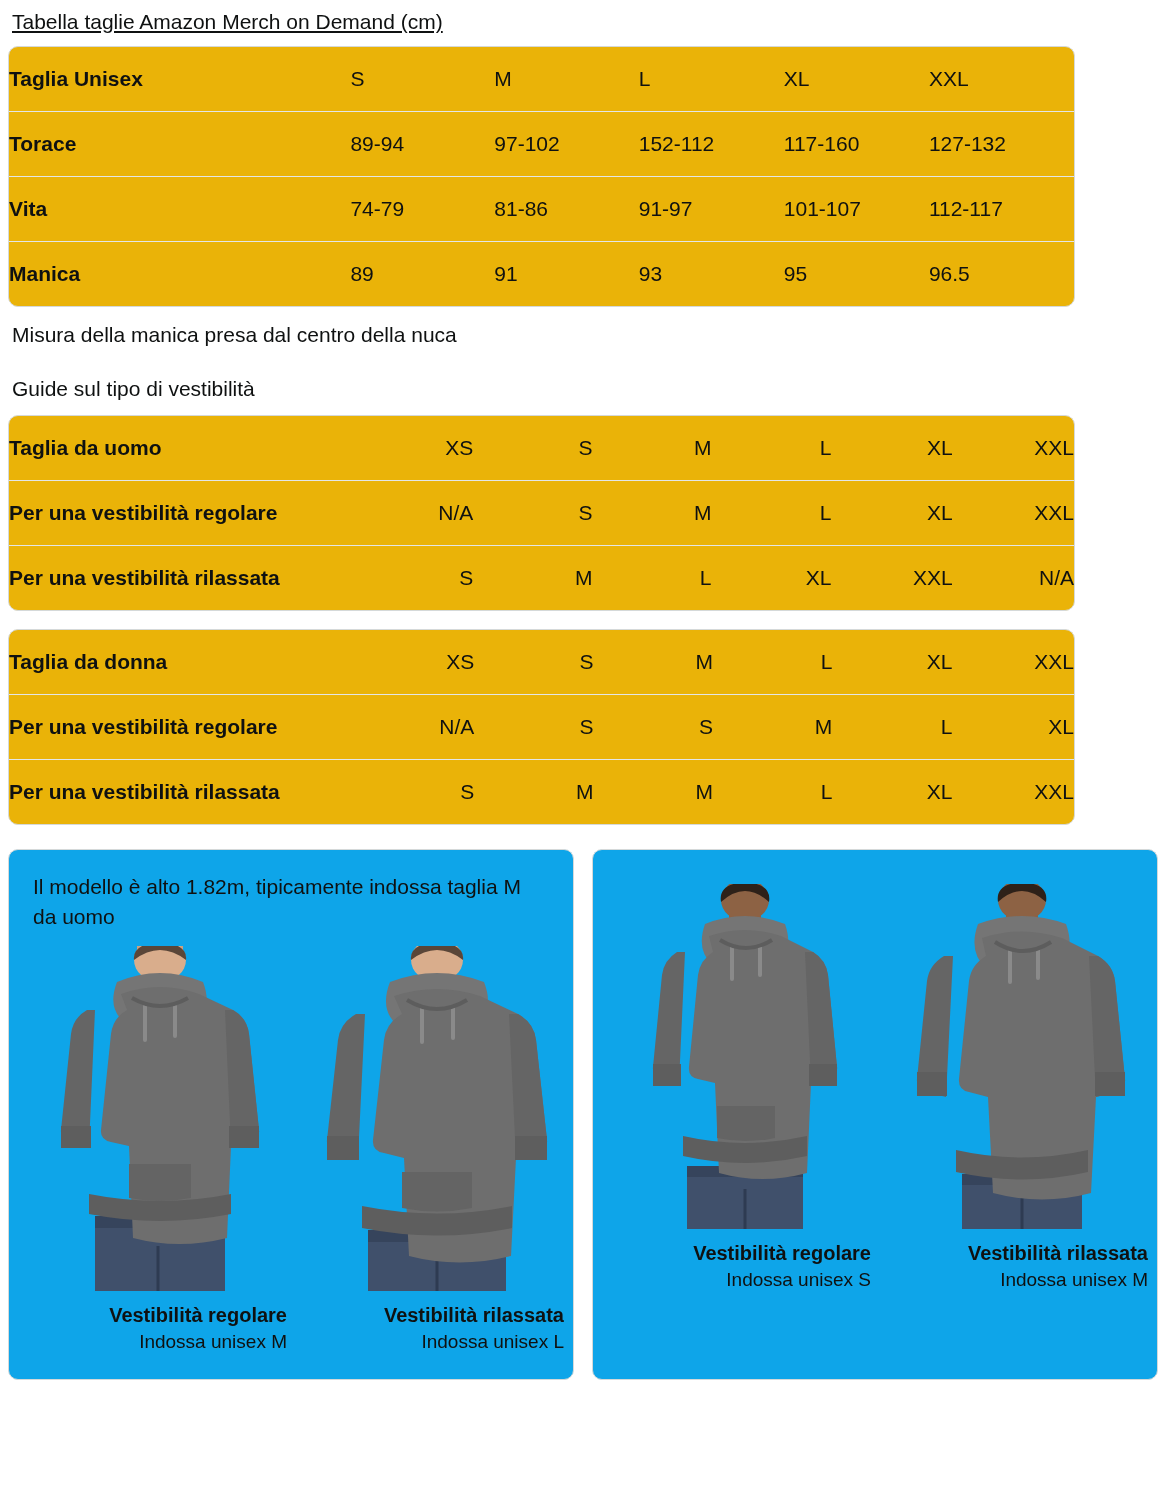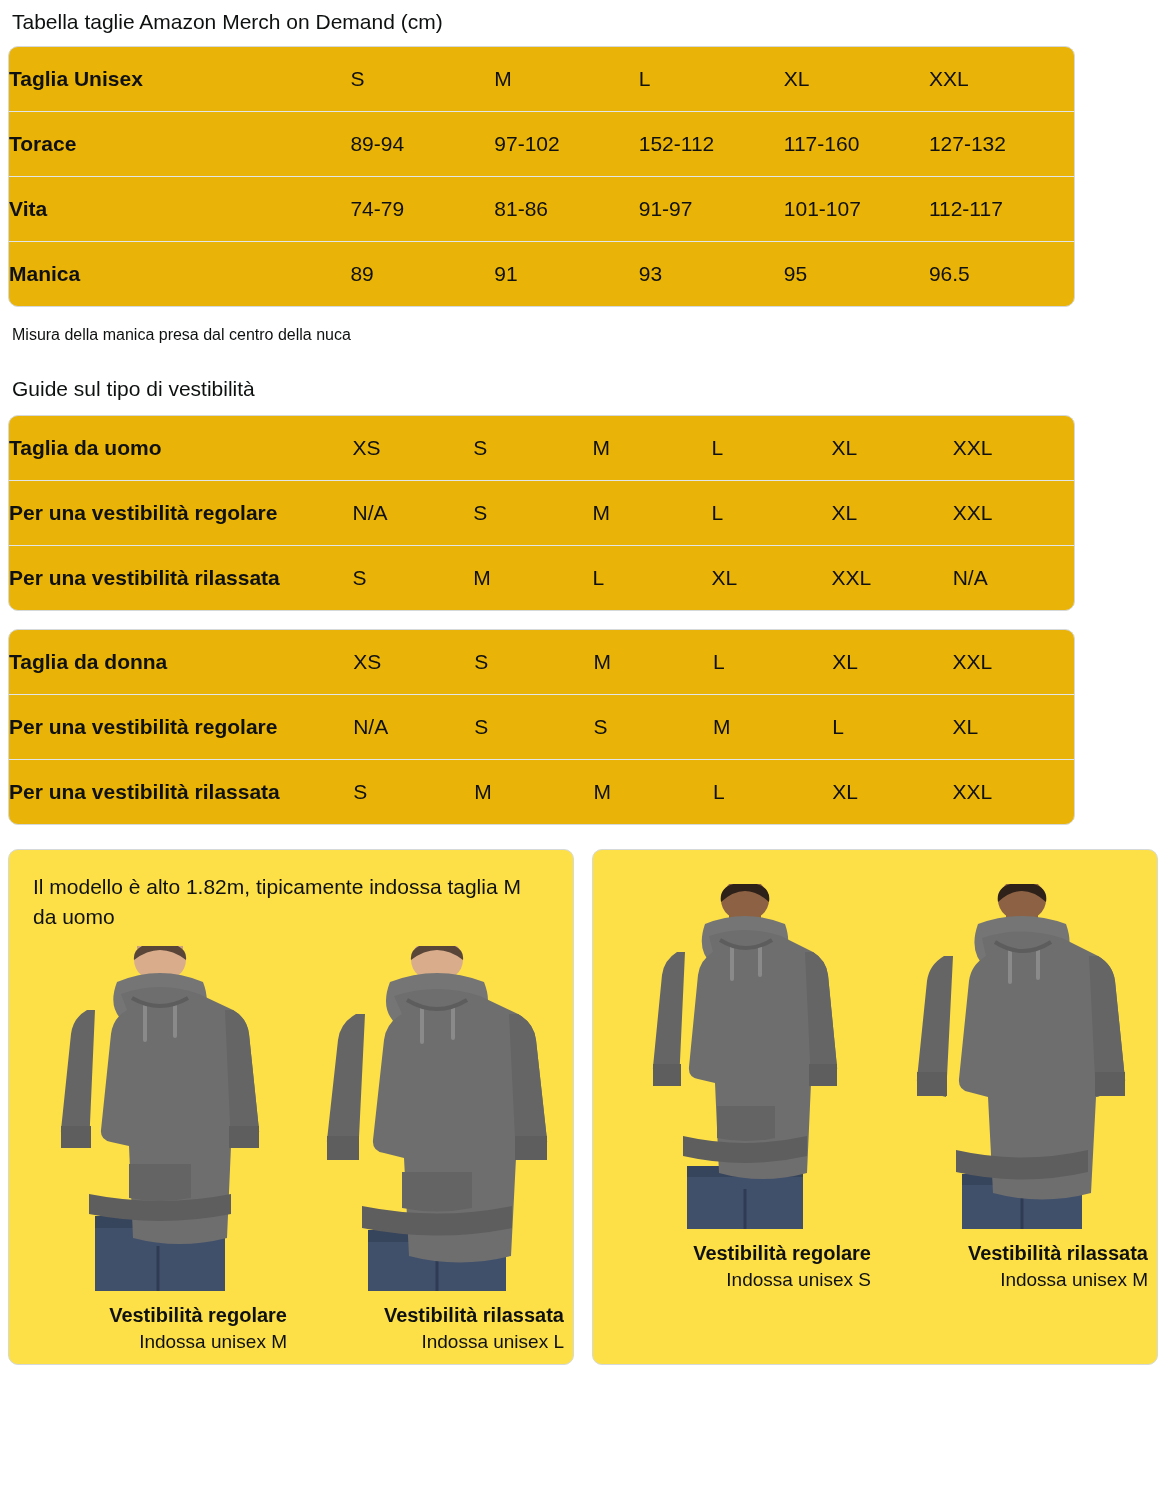--- a/index.html
+++ b/index.html
@@ -17,20 +17,21 @@
   }
   .page {
     width: 1167px;
     padding: 0 8px 0 8px;
   }
   .caption-top {
     font-size: 21px;
     line-height: 28px;
     padding: 8px 4px 10px 4px;
     color: #0f1111;
+    text-decoration: underline;
   }
   table.sizes {
     width: 1067px;
     border-collapse: separate;
     border-spacing: 0;
     border: 1px solid #d5d9d9;
     border-radius: 10px;
     overflow: hidden;
     background: #eab308;
     margin-bottom: 4px;
@@ -48,45 +49,45 @@
   }
   td.rowhead {
     font-weight: bold;
     padding-left: 24px;
   }
   
   .t-meas td.rowhead { width: 370px; }
   .t-meas td.val { width: 156px; }
   
   .t-fit td.rowhead { width: 370px; margin-left: 11px; }
-  .t-fit td.val { width: 130px; }
+  .t-fit td.val { width: 130px; text-align: right; }
   .note {
-    font-size: 16px;
+    font-size: 21px;
     line-height: 24px;
     padding: 12px 4px 6px 4px;
     color: #0f1111;
   }
   .section-title {
     font-size: 21px;
     line-height: 28px;
     padding: 22px 4px 12px 4px;
     color: #0f1111;
   }
   .spacer-8 { height: 14px; }
   .models-row {
     display: flex;
     gap: 18px;
     margin-top: 24px;
   }
   .model-card {
     width: 566px;
     border: 1px solid #d5d9d9;
     border-radius: 10px;
-    padding: 22px 24px 9px 24px;
-    background: #fde047;
+    padding: 22px 24px 24px 24px;
+    background: #0ea5e9;
   }
   .model-card .desc {
     font-size: 21px;
     line-height: 30px;
     color: #0f1111;
     min-height: 62px;
   }
   .fig-row {
     display: flex;
     gap: 23px;

